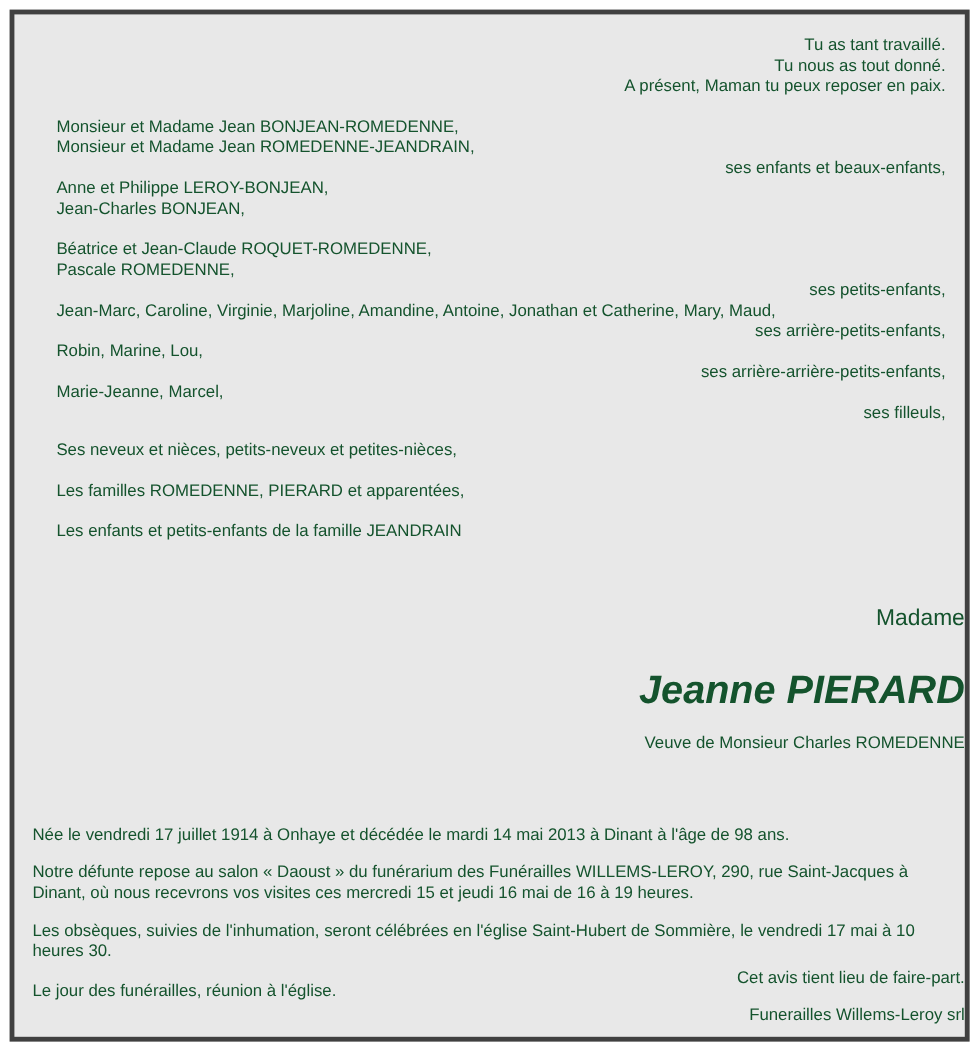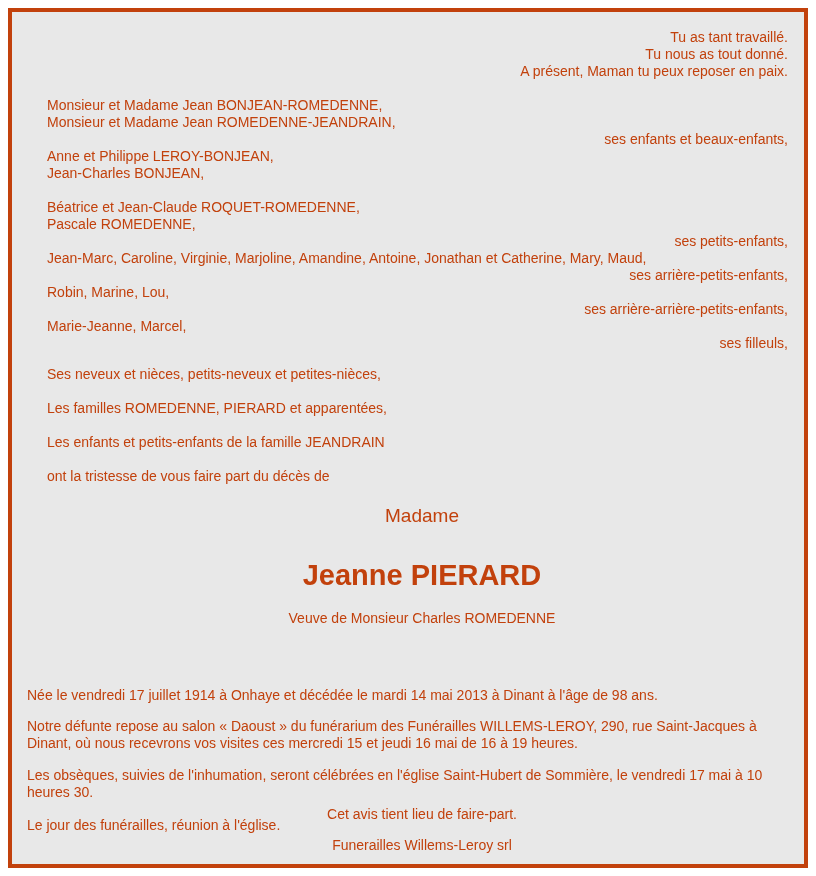--- a/index.html
+++ b/index.html
@@ -1,32 +1,32 @@
 <!DOCTYPE html>
 <html><head>
 <meta charset="utf-8">
 <style>
   html, body { margin: 0; padding: 0; background: #ffffff; }
   body { width: 816px; height: 876px; position: relative; overflow: hidden; }
   .notice {
     position: absolute; left: 8px; top: 8px;
     width: 792px; height: 852px;
-    border: 4px solid #c2410c;
+    border: 4px solid #404040;
     background: #e8e8e8;
-    color: #c2410c;
+    color: #14532d;
     font-family: "Liberation Sans", sans-serif;
     font-size: 14px;
   }
   .line { position: absolute; white-space: nowrap; line-height: 17px; }
   .l { left: 15px; margin-left: 20px; }
   .r { right: 16px; text-align: right; }
-  .c { left: 0; right: 0; text-align: center; padding-left: 28px; }
+  .c { left: 0; right: 0; text-align: right; padding-left: 28px; }
   .para { position: absolute; left: 15px; right: 16px; line-height: 17px; margin-top: 44px; }
   .madame { font-size: 19px; line-height: 22px; }
-  .name { font-size: 29px; font-weight: bold; line-height: 34px; }
+  .name { font-size: 33px; font-weight: bold; line-height: 34px; font-style: italic; }
 </style>
 </head>
 <body>
 
 <div class="notice">
 
   <div class="line r" style="top:17px">Tu as tant travaillé.</div>
   <div class="line r" style="top:34px">Tu nous as tout donné.</div>
   <div class="line r" style="top:51px">A présent, Maman tu peux reposer en paix.</div>
 
@@ -45,21 +45,20 @@
 
   <div class="line l" style="top:272px">Robin, Marine, Lou,</div>
   <div class="line r" style="top:289px">ses arrière-arrière-petits-enfants,</div>
 
   <div class="line l" style="top:306px">Marie-Jeanne, Marcel,</div>
   <div class="line r" style="top:323px">ses filleuls,</div>
 
   <div class="line l" style="top:354px">Ses neveux et nièces, petits-neveux et petites-nièces,</div>
   <div class="line l" style="top:388px">Les familles ROMEDENNE, PIERARD et apparentées,</div>
   <div class="line l" style="top:422px">Les enfants et petits-enfants de la famille JEANDRAIN</div>
-  <div class="line l" style="top:456px">ont la tristesse de vous faire part du décès de</div>
 
   <div class="line c madame" style="top:493px">Madame</div>
   <div class="line c name" style="top:546px">Jeanne PIERARD</div>
   <div class="line c" style="top:598px">Veuve de Monsieur Charles ROMEDENNE</div>
 
   <div class="para" style="top:631px">Née le vendredi 17 juillet 1914 à Onhaye et décédée le mardi 14 mai 2013 à Dinant à l'âge de 98 ans.</div>
   <div class="para" style="top:662px">Notre défunte repose au salon « Daoust » du funérarium des Funérailles WILLEMS-LEROY, 290, rue Saint-Jacques à Dinant, où nous recevrons vos visites ces mercredi 15 et jeudi 16 mai de 16 à 19 heures.</div>
   <div class="para" style="top:711px">Les obsèques, suivies de l'inhumation, seront célébrées en l'église Saint-Hubert de Sommière, le vendredi 17 mai à 10 heures 30.</div>
   <div class="para" style="top:761px">Le jour des funérailles, réunion à l'église.</div>
 

